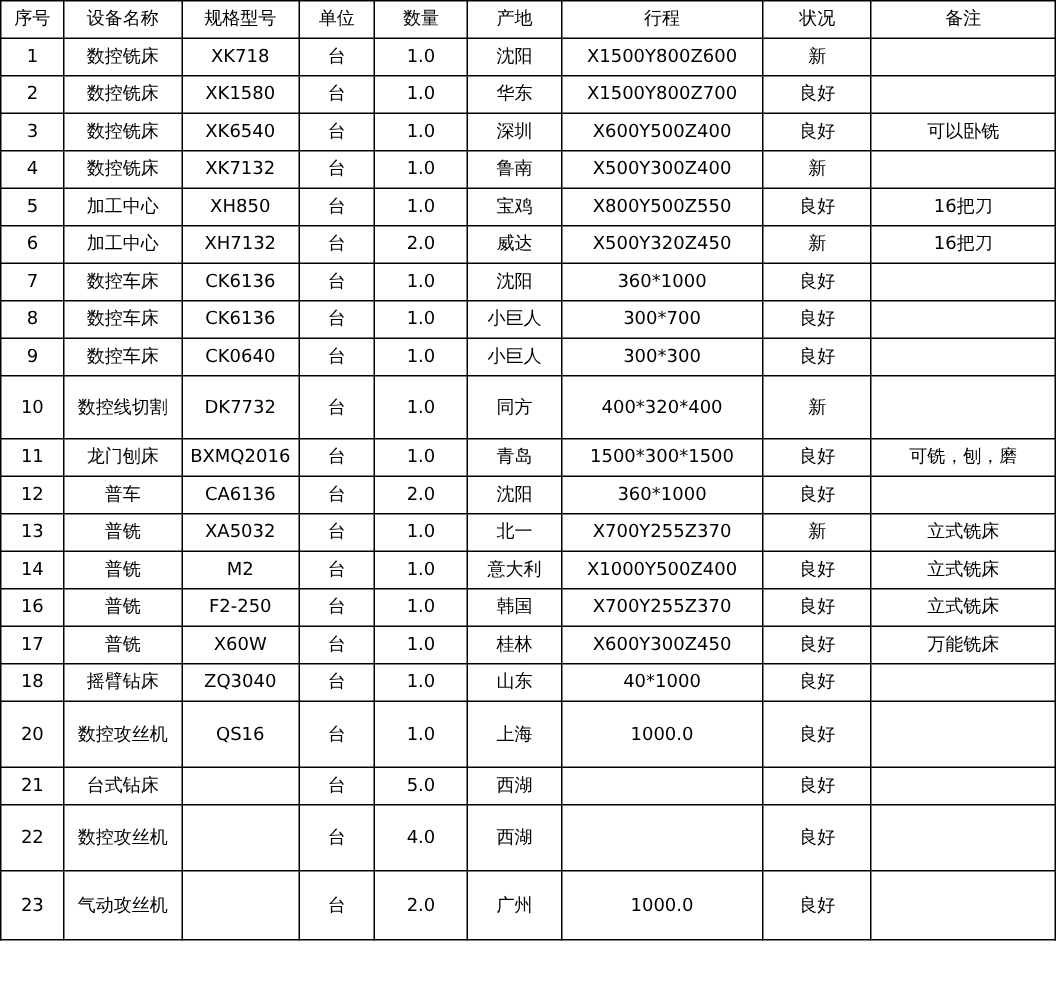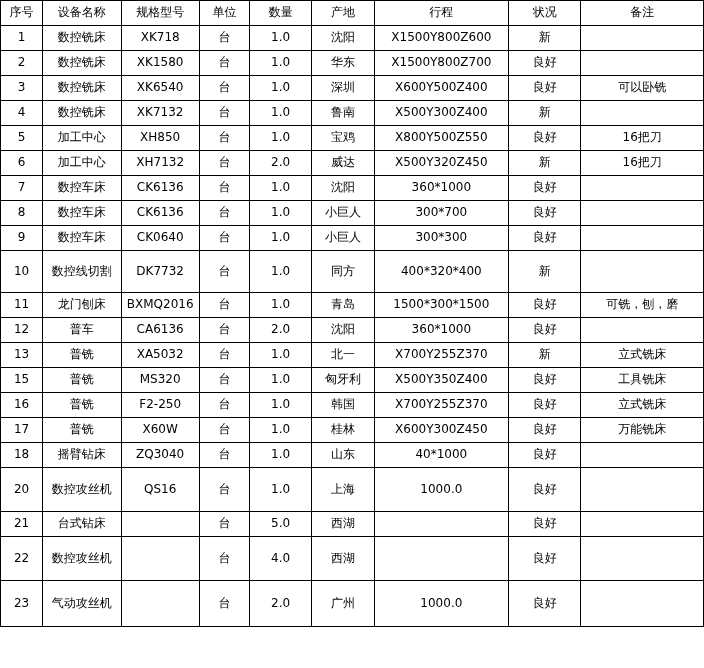--- a/index.html
+++ b/index.html
@@ -215,29 +215,29 @@
         <td>普铣</td>
         <td>XA5032</td>
         <td>台</td>
         <td>1.0</td>
         <td>北一</td>
         <td>X700Y255Z370</td>
         <td>新</td>
         <td>立式铣床</td>
       </tr>
     <tr>
-        <td>15</td>
+        <td>14</td>
         <td>普铣</td>
-        <td>MS320</td>
-        <td>台</td>
-        <td>1.0</td>
-        <td>匈牙利</td>
-        <td>X500Y350Z400</td>
-        <td>良好</td>
-        <td>工具铣床</td>
+        <td>M2</td>
+        <td>台</td>
+        <td>1.0</td>
+        <td>意大利</td>
+        <td>X1000Y500Z400</td>
+        <td>良好</td>
+        <td>立式铣床</td>
       </tr>
     <tr>
         <td>16</td>
         <td>普铣</td>
         <td>F2-250</td>
         <td>台</td>
         <td>1.0</td>
         <td>韩国</td>
         <td>X700Y255Z370</td>
         <td>良好</td>

